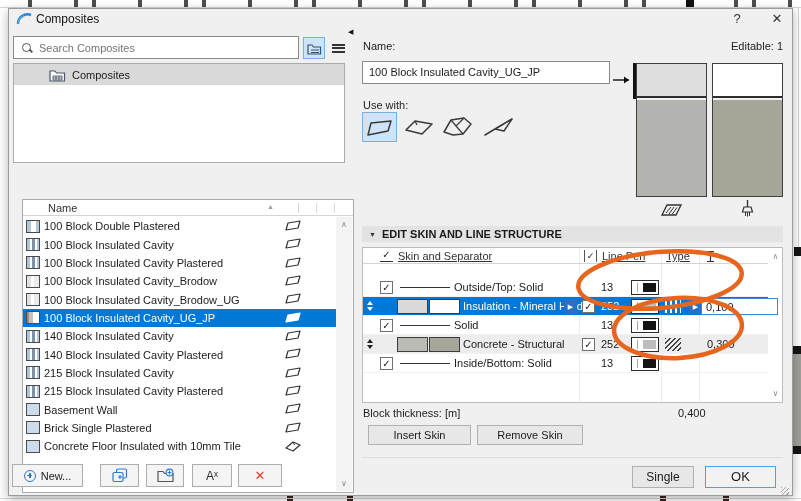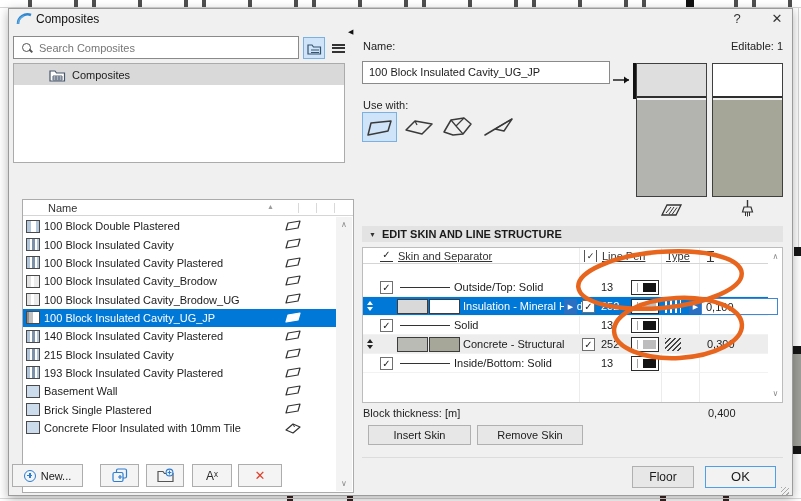--- a/index.html
+++ b/index.html
@@ -292,41 +292,51 @@
       <span class="li-label">100 Block Insulated Cavity_UG_JP</span>
       <span class="li-tool">
         <svg class="tool-wall" width="17" height="12" style="display: block;">
               <polygon points="1,10 3,3 15,1 13,8" fill="#fff" stroke="#333" stroke-width="1.2" stroke-linejoin="round"></polygon>
             </svg>
 
       </span>
     </div>
         <div class="li">
       <span class="thumb t-stripe"></span>
+      <span class="li-label">140 Block Insulated Cavity</span>
+      <span class="li-tool">
+        <svg class="tool-wall" width="17" height="12" style="display: block;">
+              <polygon points="1,10 3,3 15,1 13,8" fill="#fff" stroke="#333" stroke-width="1.2" stroke-linejoin="round"></polygon>
+            </svg>
+
+      </span>
+    </div>
+        <div class="li">
+      <span class="thumb t-stripe"></span>
       <span class="li-label">140 Block Insulated Cavity Plastered</span>
       <span class="li-tool">
         <svg class="tool-wall" width="17" height="12" style="display: block;">
               <polygon points="1,10 3,3 15,1 13,8" fill="#fff" stroke="#333" stroke-width="1.2" stroke-linejoin="round"></polygon>
             </svg>
 
       </span>
     </div>
         <div class="li">
       <span class="thumb t-stripe"></span>
       <span class="li-label">215 Block Insulated Cavity</span>
       <span class="li-tool">
         <svg class="tool-wall" width="17" height="12" style="display: block;">
               <polygon points="1,10 3,3 15,1 13,8" fill="#fff" stroke="#333" stroke-width="1.2" stroke-linejoin="round"></polygon>
             </svg>
 
       </span>
     </div>
         <div class="li">
       <span class="thumb t-stripe"></span>
-      <span class="li-label">193 Block Insulated Cavity Plastered</span>
+      <span class="li-label">215 Block Insulated Cavity Plastered</span>
       <span class="li-tool">
         <svg class="tool-wall" width="17" height="12" style="display: block;">
               <polygon points="1,10 3,3 15,1 13,8" fill="#fff" stroke="#333" stroke-width="1.2" stroke-linejoin="round"></polygon>
             </svg>
 
       </span>
     </div>
         <div class="li">
       <span class="thumb t-dots"></span>
       <span class="li-label">Basement Wall</span>
@@ -531,25 +541,25 @@
           </span>
     </div>
       </div>
     <div class="skin-scroll">
       <span class="chev" style="top:4px">∧</span>
       <span class="chev" style="bottom:4px">∨</span>
     </div>
   </div>
 
   <div class="lbl" style="left:363px;top:407px">Block thickness: [m]</div>
-  <div class="lbl" style="left:708px;top:407px">0,400</div>
+  <div class="lbl" style="left:678px;top:407px">0,400</div>
   <div class="btn" style="left:368px;top:425px;width:103px;height:20px;line-height:18px">Insert Skin</div>
   <div class="btn" style="left:477px;top:425px;width:106px;height:20px;line-height:18px">Remove Skin</div>
   <div class="divider-h"></div>
-  <div class="btn" style="left:632px;top:466px;width:62px;height:22px;line-height:20px;font-size:12px">Floor</div>
+  <div class="btn" style="left:632px;top:466px;width:62px;height:22px;line-height:20px;font-size:12px">Single</div>
   <div class="btn btn-ok" style="left:705px;top:466px;width:71px;height:22px;line-height:20px;font-size:13px">OK</div>
   <div class="grip"></div>
 
   <svg id="annot-overlay">
     <ellipse class="annot" cx="660" cy="280" rx="82" ry="28" transform="rotate(-5 660 280)" fill="none" stroke-width="4.5" stroke-linecap="round" stroke="#e8651e"></ellipse>
     <ellipse class="annot" cx="678" cy="328" rx="64" ry="30" transform="rotate(-3 678 328)" fill="none" stroke-width="4.5" stroke="#e8651e"></ellipse>
   </svg>
 
 </div>
 

